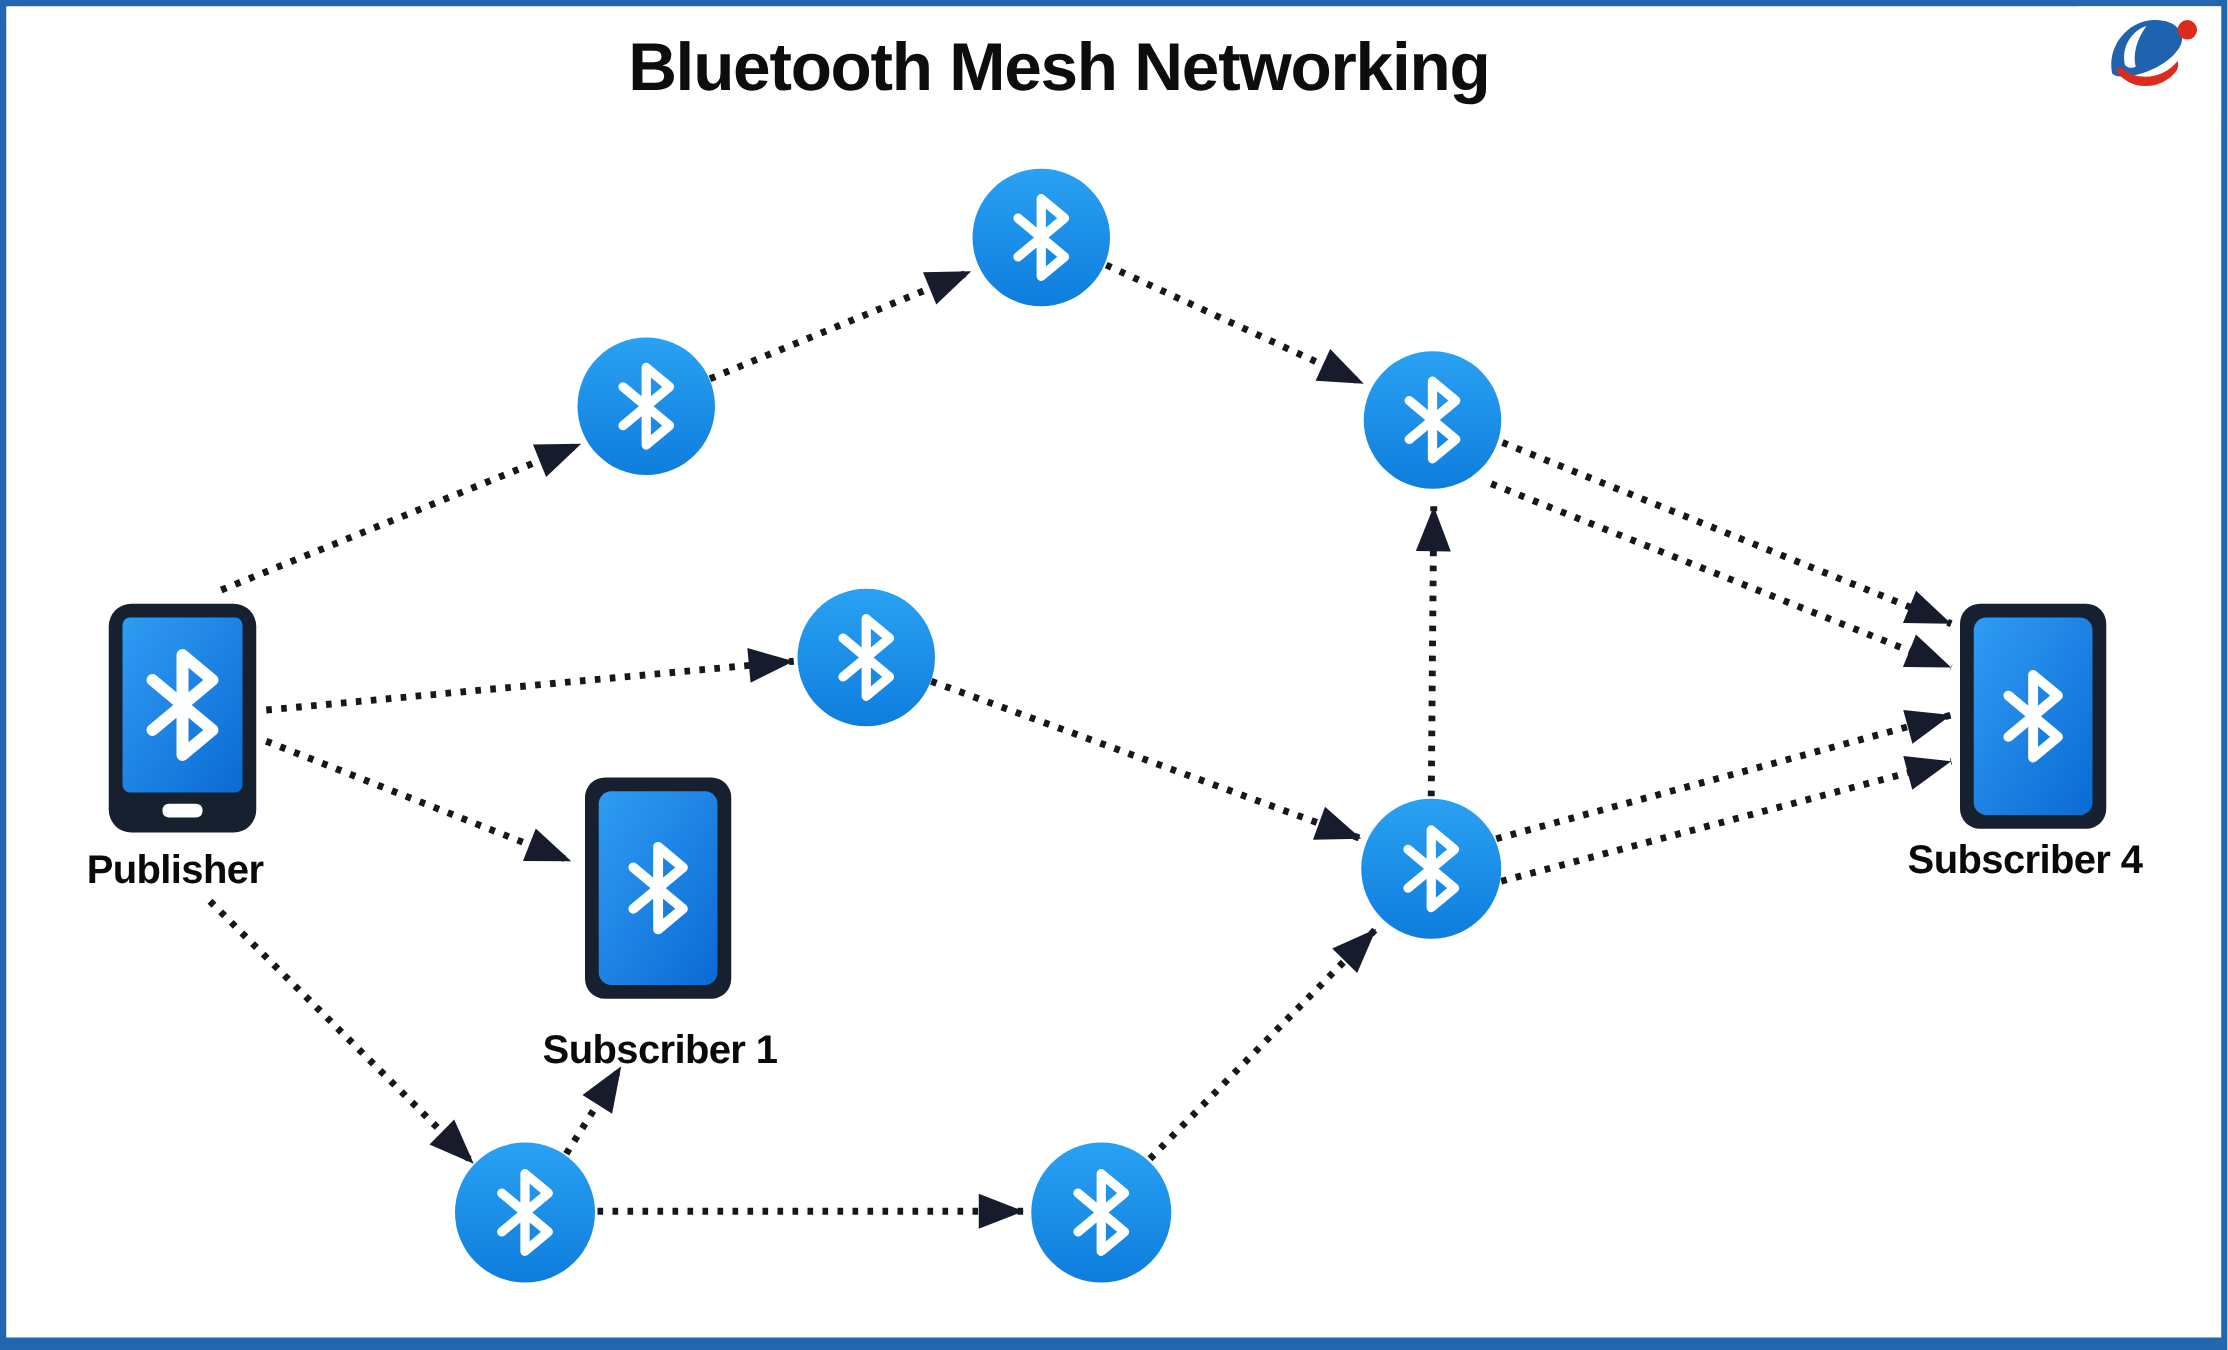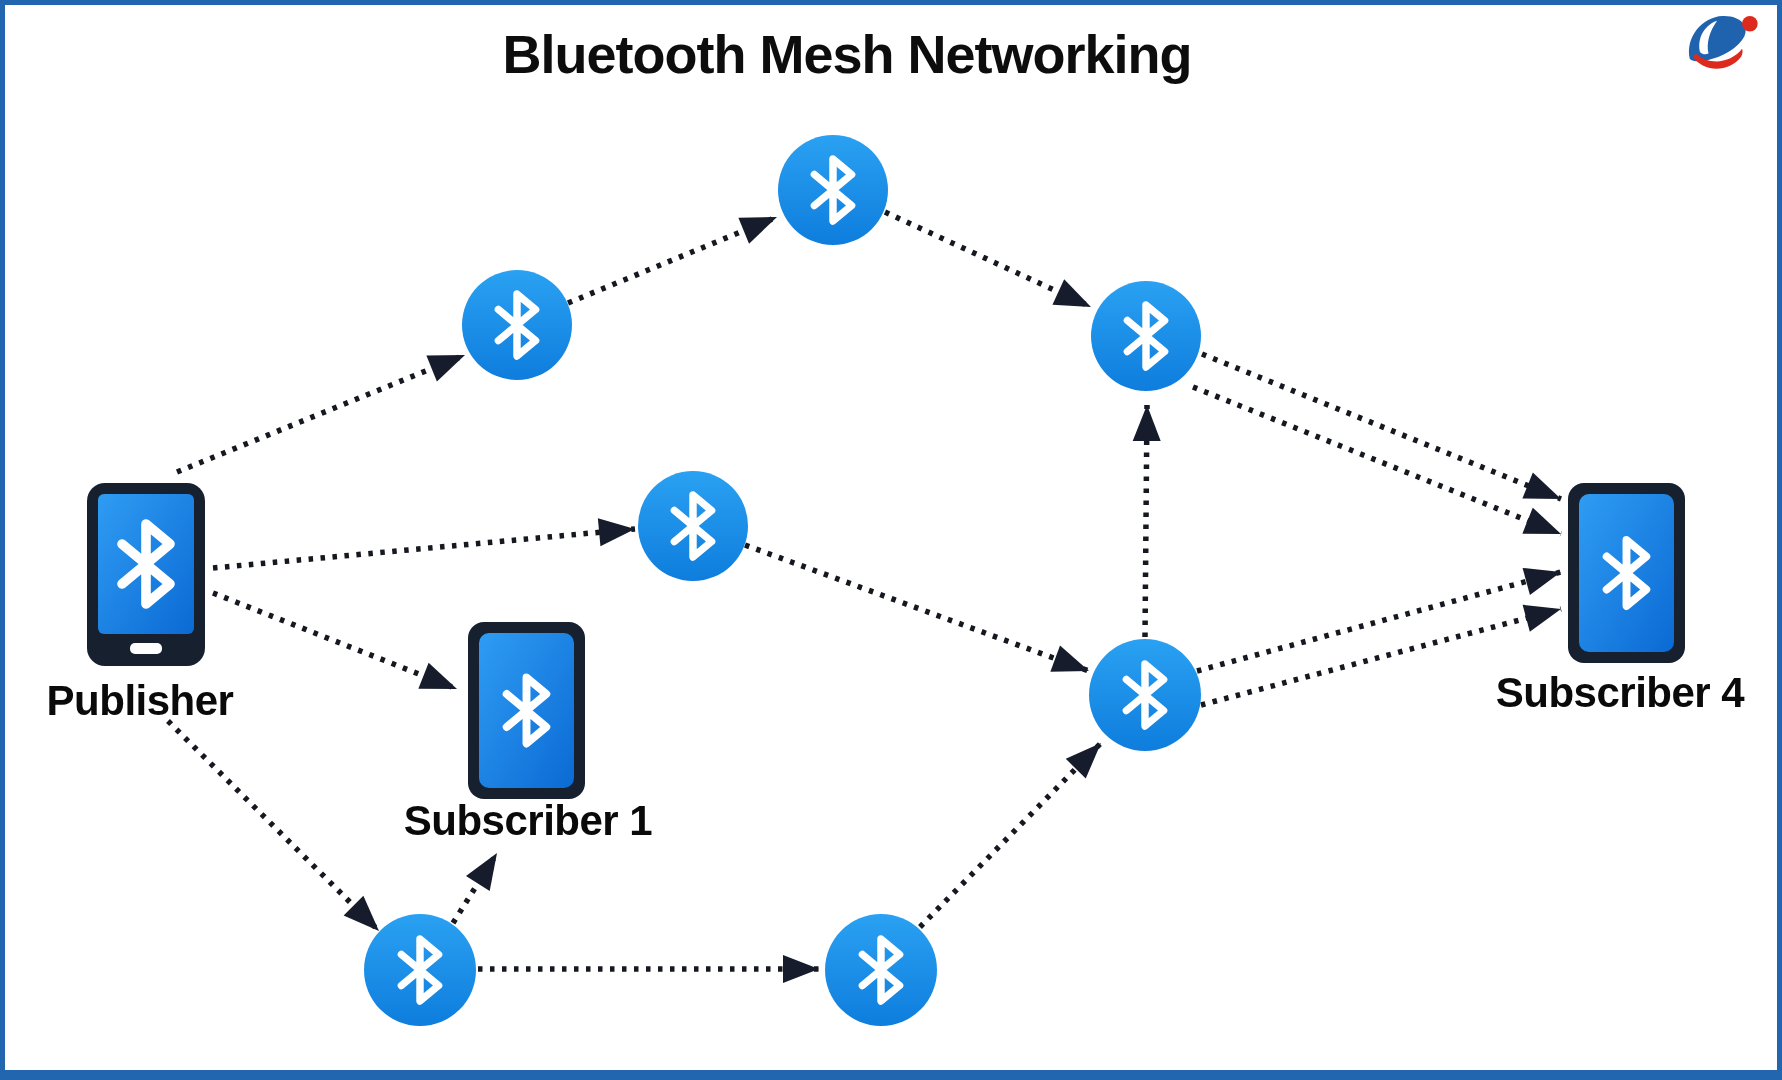--- a/index.html
+++ b/index.html
@@ -14,24 +14,24 @@
     font-family:"Liberation Sans","DejaVu Sans",sans-serif;
     padding-left:24px;
   }
   .diagram-svg{position:absolute;left:0;top:0;width:1772px;height:1065px;}
   .page-title{
     position:absolute;left:842px;top:18px;transform:translateX(-50%);
     font-size:54px;font-weight:bold;color:#0d0d0d;letter-spacing:-1px;white-space:nowrap;
   }
   .device-label{
     position:absolute;transform:translateX(-50%);
-    font-size:42px;font-weight:bold;color:#0a0a0a;letter-spacing:-0.5px;white-space:nowrap;
+    font-size:32px;font-weight:bold;color:#0a0a0a;letter-spacing:-0.5px;white-space:nowrap;
   }
   .label-publisher{left:135px;top:672px;}
-  .label-subscriber-1{left:523px;top:792px;}
+  .label-subscriber-1{left:523px;top:816px;}
   .label-subscriber-2{left:1615px;top:664px;}
   .logo-backdrop{
     position:absolute;right:0;top:0;width:114px;height:86px;
     background:#ffffff;border-bottom-left-radius:10px;
   }
   .brand-logo{position:absolute;right:8px;top:4px;width:96px;height:78px;}
 </style>
 </head>
 <body>
 

